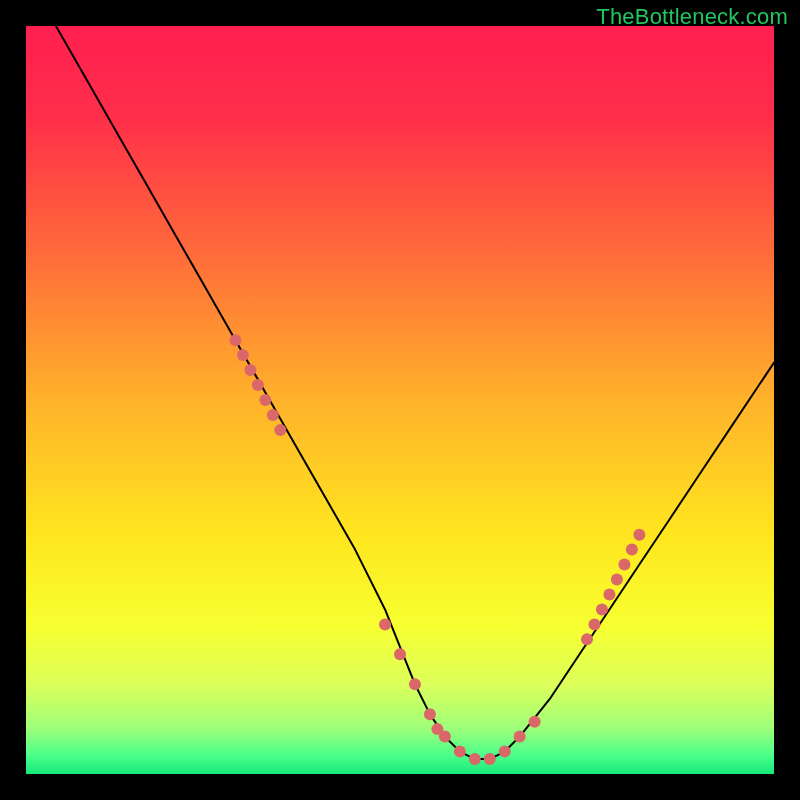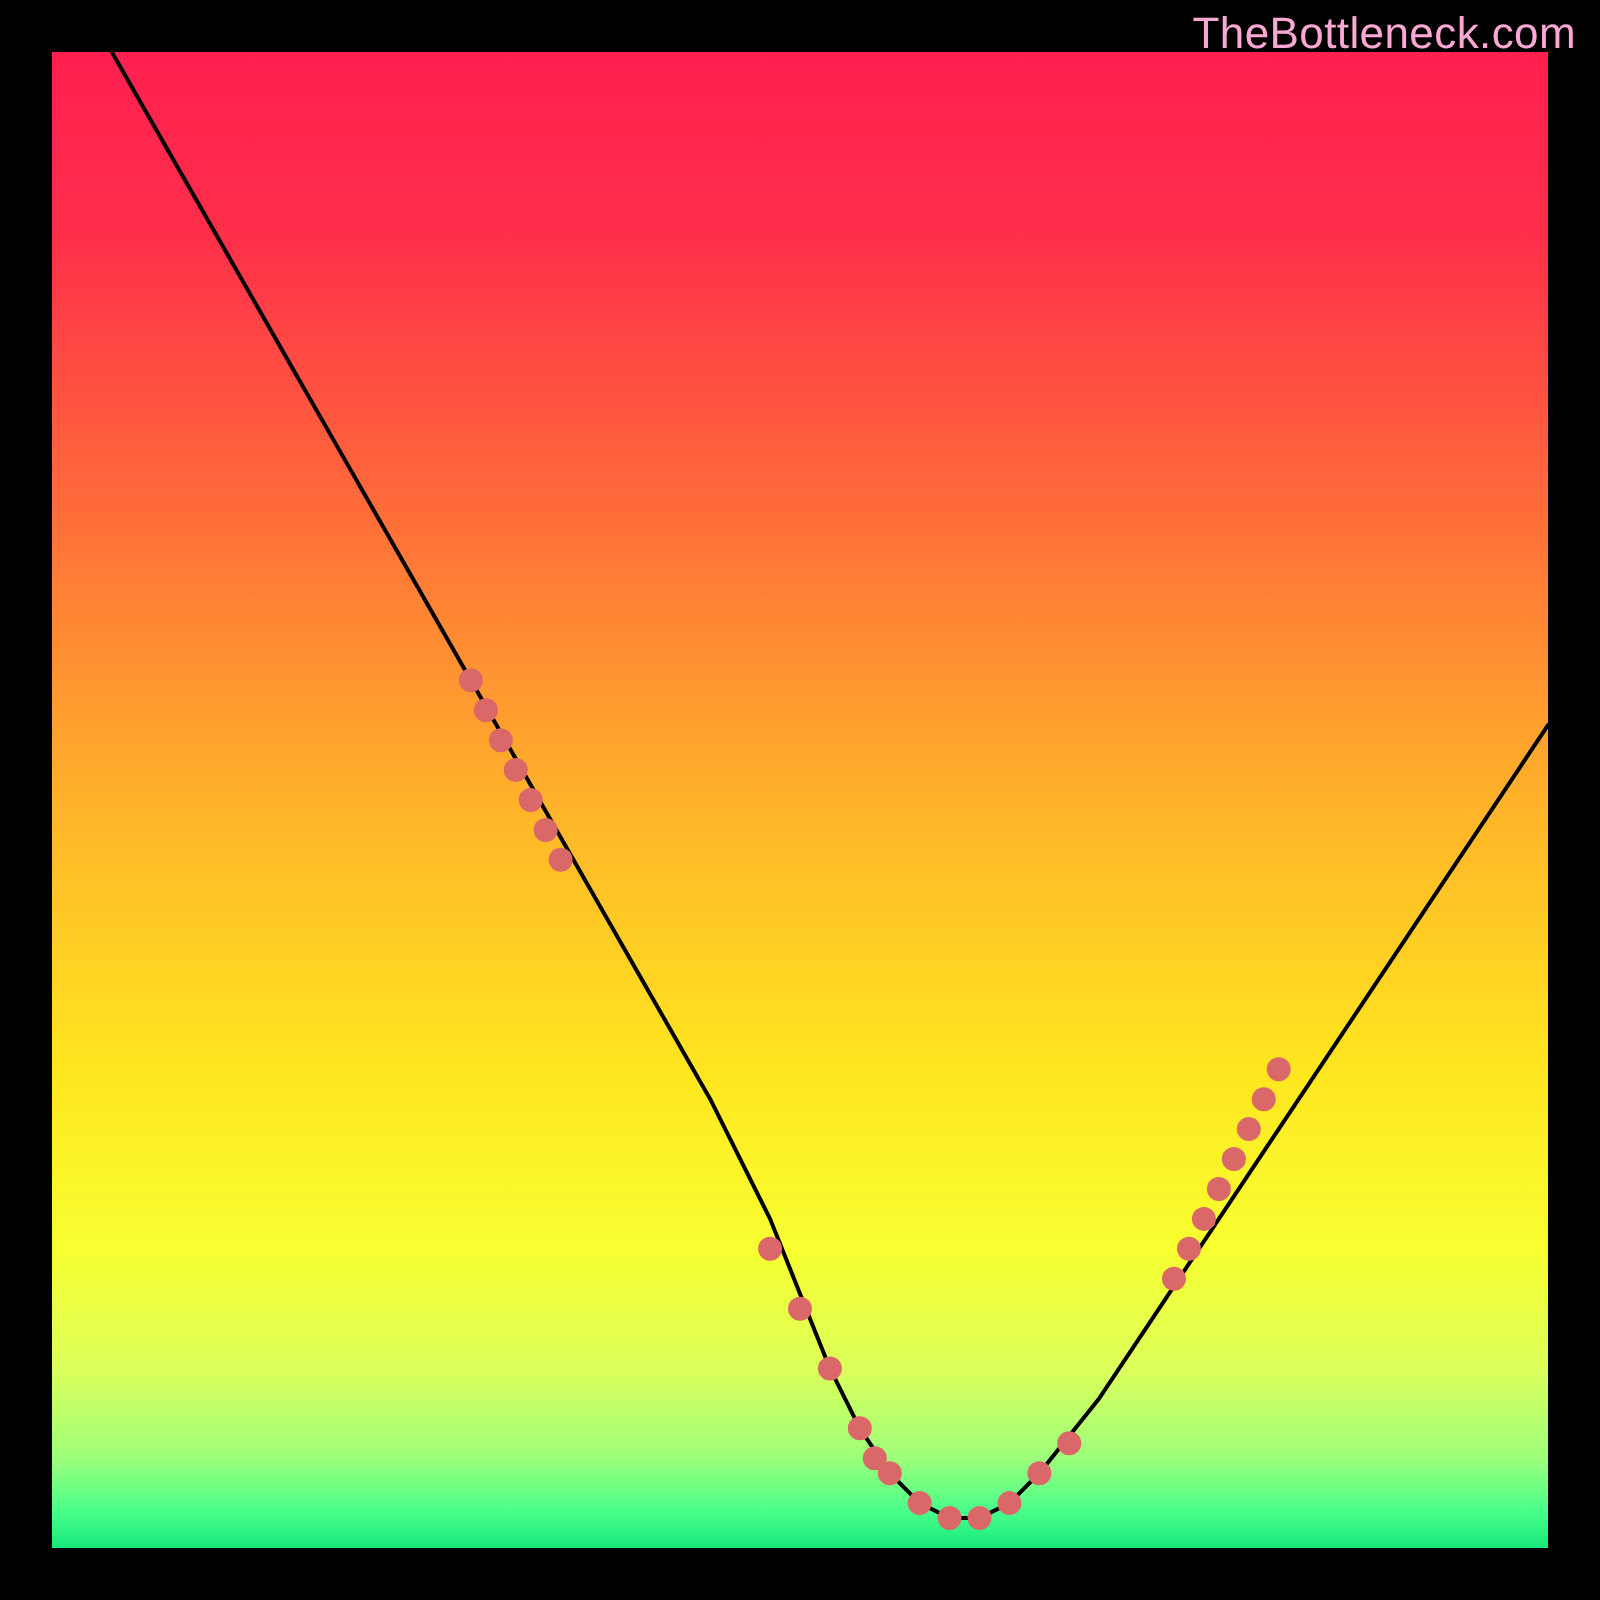--- a/index.html
+++ b/index.html
@@ -16,21 +16,21 @@
     left: 0;
     top: 0;
     width: 800px;
     height: 800px;
     background: #000;
   }
   .watermark {
     position: absolute;
     top: 4px;
     right: 12px;
-    color: #f9a8d4;
+    color: #22c55e;
     font-size: 22px;
     font-weight: 500;
     letter-spacing: 0.2px;
     z-index: 10;
   }
   .plot-wrap {
     position: absolute;
     left: 26px;
     top: 26px;
     width: 748px;

